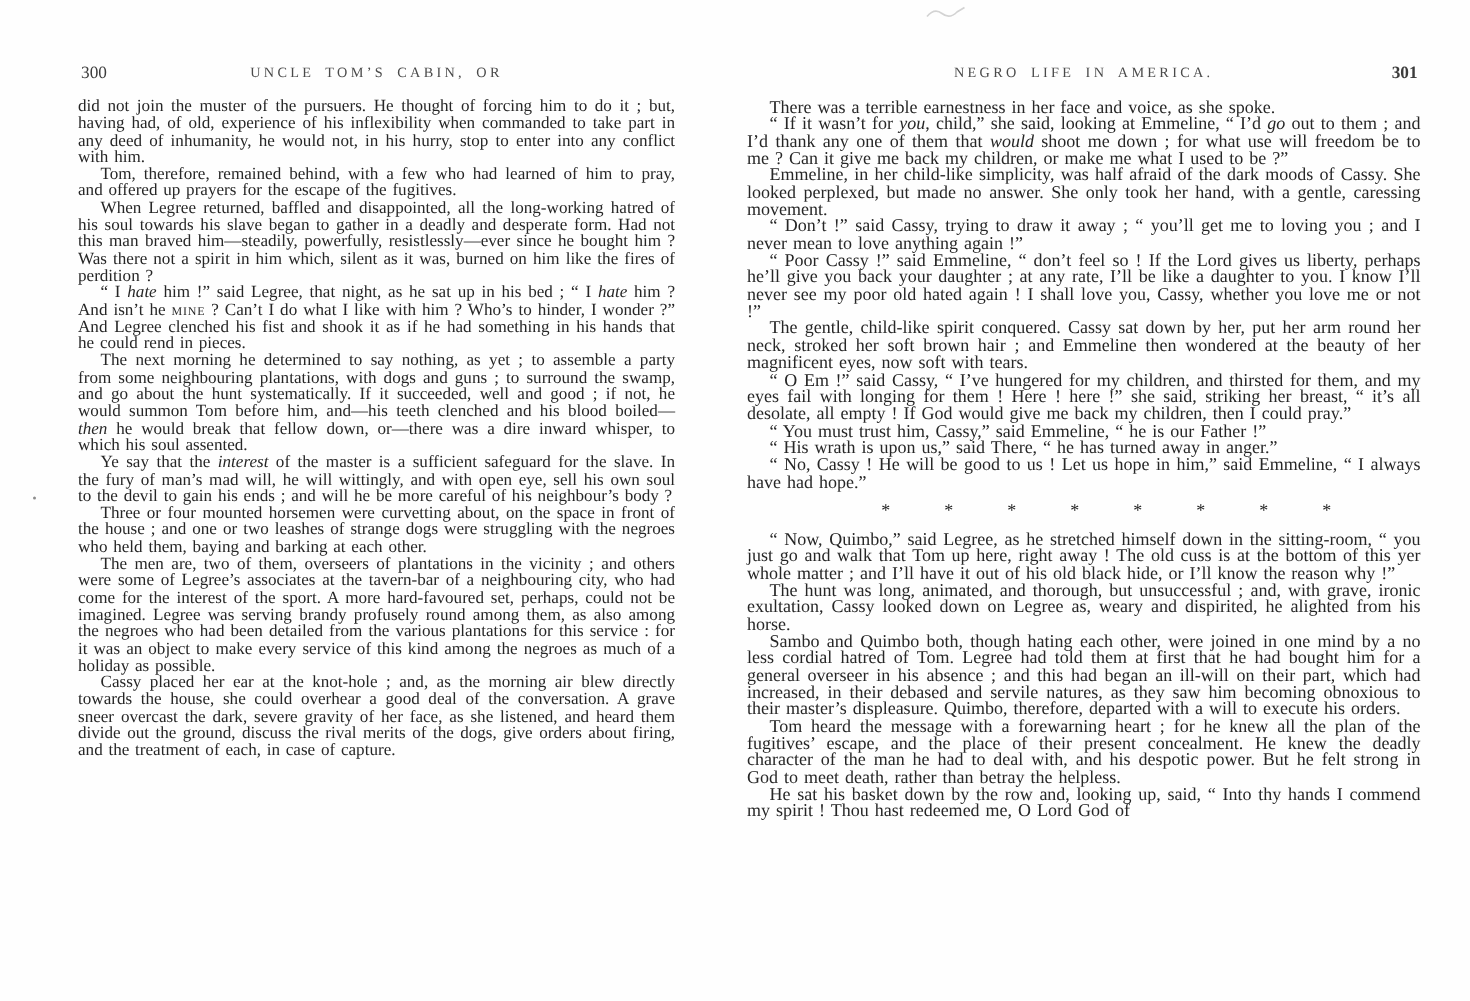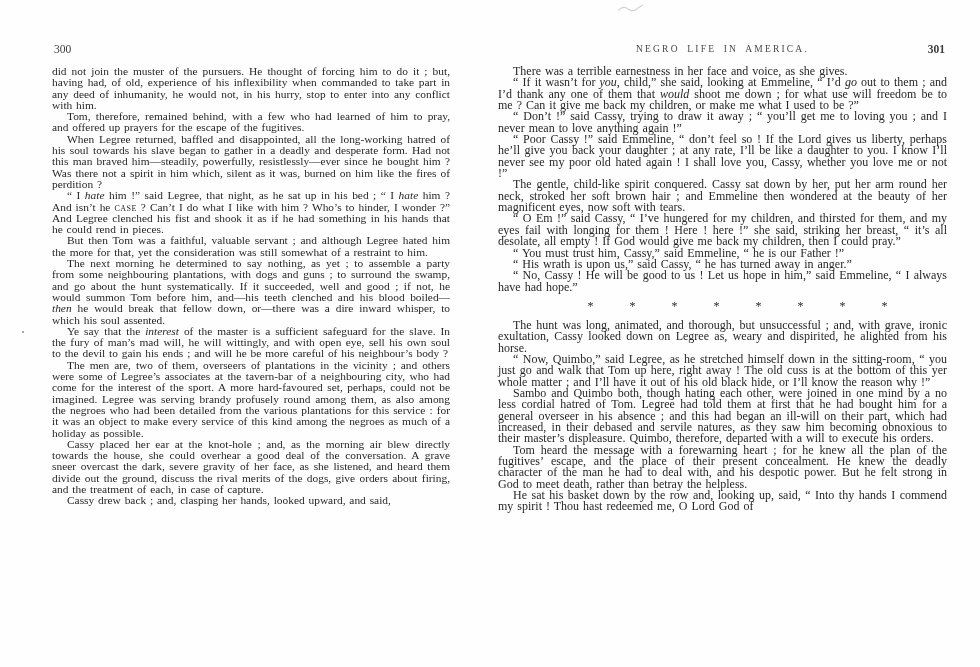--- a/index.html
+++ b/index.html
@@ -100,54 +100,55 @@
 <div class="sheet">
 
   <svg class="pencil-mark" viewBox="0 0 30 14">
     <path d="M2 9 Q7 3 12 7 T22 6 L27 3" fill="none" stroke="#bdbdbd" stroke-width="1.1"></path>
   </svg>
   <div class="scan-speck"></div>
 
   <div class="page page-left">
     <div class="page-header">
       <span class="page-num left-num">300</span>
+      <span class="running-title">UNCLE TOM’S CABIN, OR</span>
     </div>
     <div class="page-text">
         <p class="no-indent">did not join the muster of the pursuers. He thought of forcing him to do it ; but, having had, of old, experience of his inflexibility when commanded to take part in any deed of inhumanity, he would not, in his hurry, stop to enter into any conflict with him.</p>
         <p>Tom, therefore, remained behind, with a few who had learned of him to pray, and offered up prayers for the escape of the fugitives.</p>
         <p>When Legree returned, baffled and disappointed, all the long-working hatred of his soul towards his slave began to gather in a deadly and desperate form. Had not this man braved him—steadily, powerfully, resistlessly—ever since he bought him ? Was there not a spirit in him which, silent as it was, burned on him like the fires of perdition ?</p>
-        <p>“ I <i>hate</i> him !” said Legree, that night, as he sat up in his bed ; “ I <i>hate</i> him ? And isn’t he <span class="smallcaps">case</span> ? Can’t I do what I like with him ? Who’s to hinder, I wonder ?” And Legree clenched his fist and shook it as if he had something in his hands that he could rend in pieces.</p>
-        <p>But then Tom was a faithful, valuable servant ; and although Legree hated him the more for that, yet the consideration was still somewhat of a restraint to him.</p>
+        <p>“ I <i>hate</i> him !” said Legree, that night, as he sat up in his bed ; “ I <i>hate</i> him ? And isn’t he <span class="smallcaps">mine</span> ? Can’t I do what I like with him ? Who’s to hinder, I wonder ?” And Legree clenched his fist and shook it as if he had something in his hands that he could rend in pieces.</p>
         <p>The next morning he determined to say nothing, as yet ; to assemble a party from some neighbouring plantations, with dogs and guns ; to surround the swamp, and go about the hunt systematically. If it succeeded, well and good ; if not, he would summon Tom before him, and—his teeth clenched and his blood boiled—<i>then</i> he would break that fellow down, or—there was a dire inward whisper, to which his soul assented.</p>
         <p>Ye say that the <i>interest</i> of the master is a sufficient safeguard for the slave. In the fury of man’s mad will, he will wittingly, and with open eye, sell his own soul to the devil to gain his ends ; and will he be more careful of his neighbour’s body ?</p>
+        <p>Three or four mounted horsemen were curvetting about, on the space in front of the house ; and one or two leashes of strange dogs were struggling with the negroes who held them, baying and barking at each other.</p>
         <p>The men are, two of them, overseers of plantations in the vicinity ; and others were some of Legree’s associates at the tavern-bar of a neighbouring city, who had come for the interest of the sport. A more hard-favoured set, perhaps, could not be imagined. Legree was serving brandy profusely round among them, as also among the negroes who had been detailed from the various plantations for this service : for it was an object to make every service of this kind among the negroes as much of a holiday as possible.</p>
         <p>Cassy placed her ear at the knot-hole ; and, as the morning air blew directly towards the house, she could overhear a good deal of the conversation. A grave sneer overcast the dark, severe gravity of her face, as she listened, and heard them divide out the ground, discuss the rival merits of the dogs, give orders about firing, and the treatment of each, in case of capture.</p>
-        <p>Cassy drew back ; and, clasping her hands, looked upward, and said,</p>
       </div>
   </div>
 
   <div class="page page-right">
     <div class="page-header">
       <span class="running-title">NEGRO LIFE IN AMERICA.</span>
       <span class="page-num right-num">301</span>
     </div>
     <div class="page-text">
-        <p>There was a terrible earnestness in her face and voice, as she gives.</p>
+        <p>There was a terrible earnestness in her face and voice, as she spoke.</p>
         <p>“ If it wasn’t for <i>you</i>, child,” she said, looking at Emmeline, “ I’d <i>go</i> out to them ; and I’d thank any one of them that <i>would</i> shoot me down ; for what use will freedom be to me ? Can it give me back my children, or make me what I used to be ?”</p>
+        <p>Emmeline, in her child-like simplicity, was half afraid of the dark moods of Cassy. She looked perplexed, but made no answer. She only took her hand, with a gentle, caressing movement.</p>
         <p>“ Don’t !” said Cassy, trying to draw it away ; “ you’ll get me to loving you ; and I never mean to love anything again !”</p>
         <p>“ Poor Cassy !” said Emmeline, “ don’t feel so ! If the Lord gives us liberty, perhaps he’ll give you back your daughter ; at any rate, I’ll be like a daughter to you. I know I’ll never see my poor old hated again ! I shall love you, Cassy, whether you love me or not !”</p>
         <p>The gentle, child-like spirit conquered. Cassy sat down by her, put her arm round her neck, stroked her soft brown hair ; and Emmeline then wondered at the beauty of her magnificent eyes, now soft with tears.</p>
         <p>“ O Em !” said Cassy, “ I’ve hungered for my children, and thirsted for them, and my eyes fail with longing for them ! Here ! here !” she said, striking her breast, “ it’s all desolate, all empty ! If God would give me back my children, then I could pray.”</p>
         <p>“ You must trust him, Cassy,” said Emmeline, “ he is our Father !”</p>
-        <p>“ His wrath is upon us,” said Cassy, “ he has turned away in anger.”</p>
+        <p>“ His wrath is upon us,” said There, “ he has turned away in anger.”</p>
         <p>“ No, Cassy ! He will be good to us ! Let us hope in him,” said Emmeline, “ I always have had hope.”</p>
       </div>
     <div class="section-break">* * * * * * * *</div>
     <div class="page-text">
+        <p>“ Now, Quimbo,” said Legree, as he stretched himself down in the sitting-room, “ you just go and walk that Tom up here, right away ! The old cuss is at the bottom of this yer whole matter ; and I’ll have it out of his old black hide, or I’ll know the reason why !”</p>
         <p>The hunt was long, animated, and thorough, but unsuccessful ; and, with grave, ironic exultation, Cassy looked down on Legree as, weary and dispirited, he alighted from his horse.</p>
-        <p>“ Now, Quimbo,” said Legree, as he stretched himself down in the sitting-room, “ you just go and walk that Tom up here, right away ! The old cuss is at the bottom of this yer whole matter ; and I’ll have it out of his old black hide, or I’ll know the reason why !”</p>
         <p>Sambo and Quimbo both, though hating each other, were joined in one mind by a no less cordial hatred of Tom. Legree had told them at first that he had bought him for a general overseer in his absence ; and this had began an ill-will on their part, which had increased, in their debased and servile natures, as they saw him becoming obnoxious to their master’s displeasure. Quimbo, therefore, departed with a will to execute his orders.</p>
         <p>Tom heard the message with a forewarning heart ; for he knew all the plan of the fugitives’ escape, and the place of their present concealment. He knew the deadly character of the man he had to deal with, and his despotic power. But he felt strong in God to meet death, rather than betray the helpless.</p>
         <p>He sat his basket down by the row and, looking up, said, “ Into thy hands I commend my spirit ! Thou hast redeemed me, O Lord God of</p>
       </div>
   </div>
 
 </div>
 
 </body></html>

